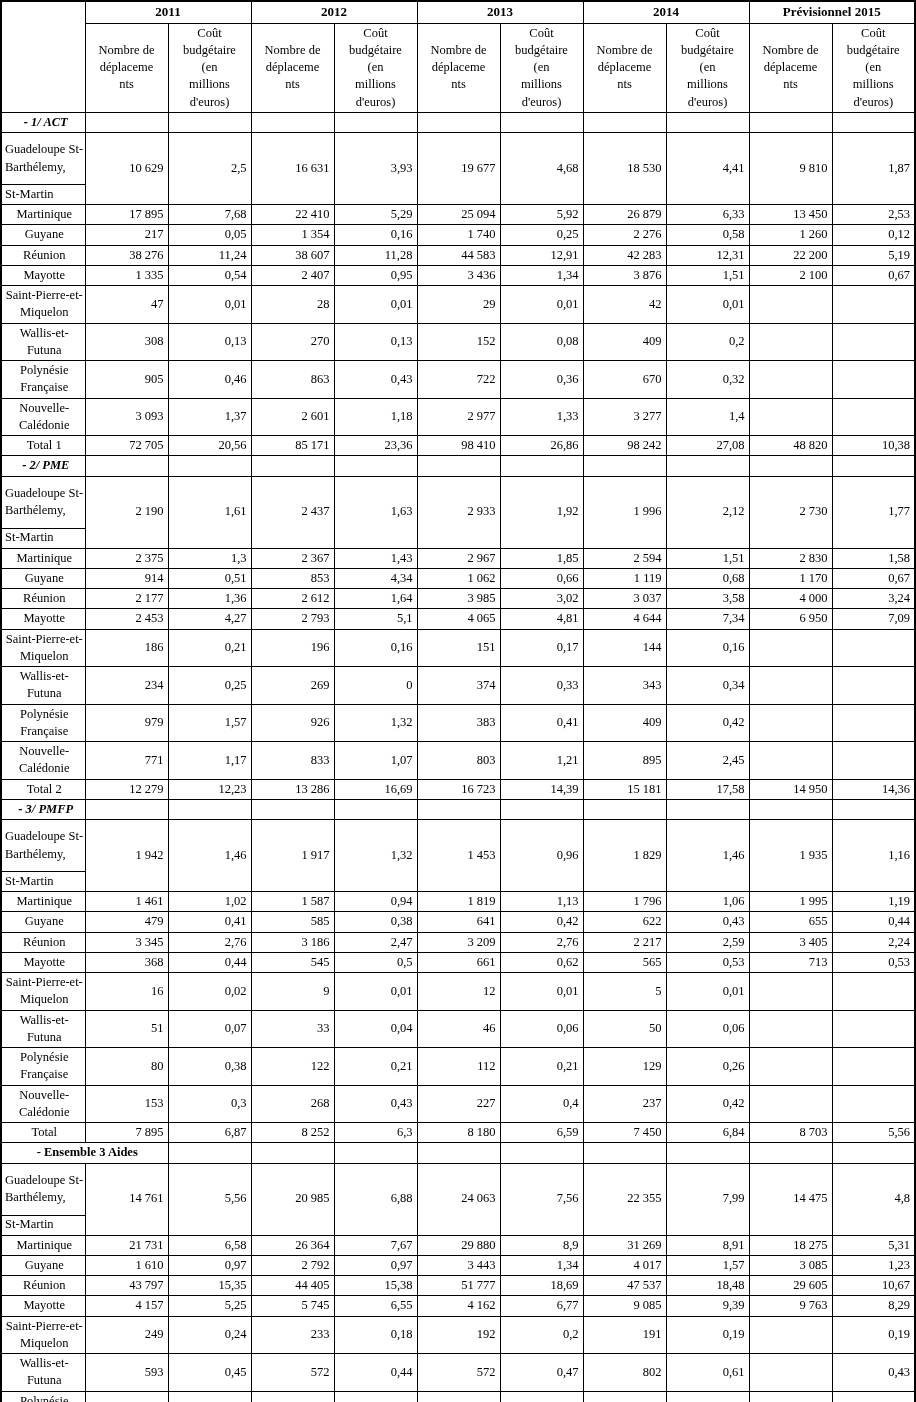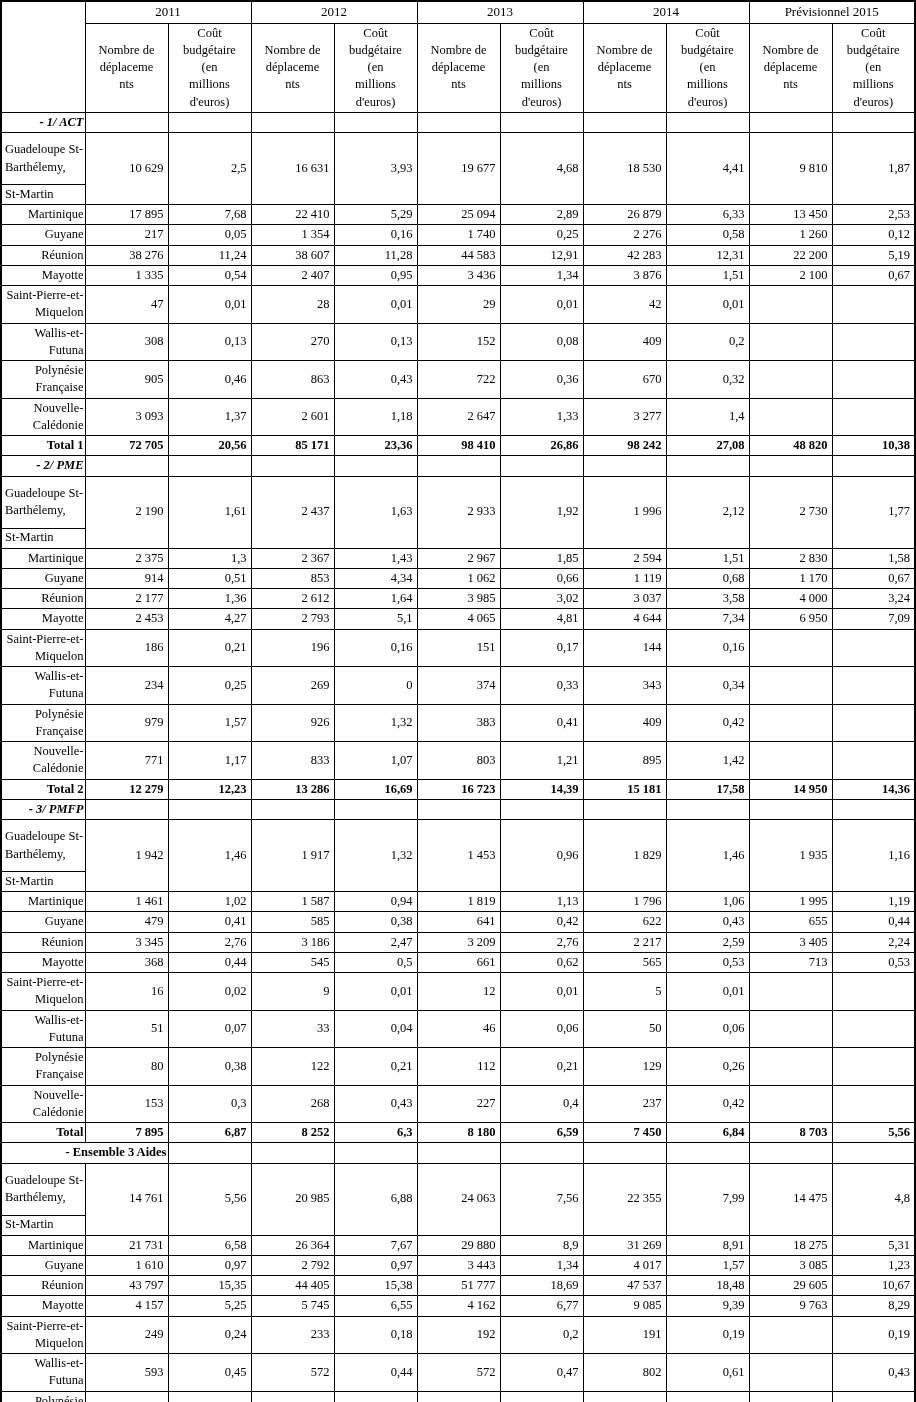--- a/index.html
+++ b/index.html
@@ -17,50 +17,50 @@
   }
   col.label-col { width: 84px; }
   th, td {
     border: 1px solid #000;
     font-size: 12.5px;
     line-height: 1.38;
     overflow: hidden;
     word-wrap: break-word;
   }
   thead th.year {
-    font-weight: normal;
+    font-weight: bold;
     font-size: 13px;
     text-align: center;
     vertical-align: middle;
     height: 22px;
     padding: 1px 2px;
   }
   thead th.corner { font-weight: normal; }
   thead th.sub {
     font-weight: normal;
     text-align: center;
     vertical-align: middle;
     height: 74px;
     padding: 1px 12px;
   }
   td.val {
     text-align: right;
     vertical-align: middle;
     padding: 1px 4px 1px 1px;
   }
   td.lbl {
-    text-align: right;
+    text-align: center;
     vertical-align: middle;
     padding: 1px 1px 1px 3px;
   }
   tr.single-row td { height: 19px; }
   tr.section-row td { height: 19px; font-weight: bold; }
   tr.section-row td.sec-title { padding-left: 6px; }
   tr.section-row.italic td.sec-title { font-style: italic; }
-  tr.total-row td { height: 19px; font-weight: bold; margin-top: 46px; }
+  tr.total-row td { height: 19px; font-weight: normal; margin-top: 46px; }
   td.split { padding: 0; vertical-align: top; }
   .split-top {
     height: 52px;
     border-bottom: 1px solid #000;
     padding: 1px 1px 1px 3px;
     display: flex;
     flex-direction: column;
     justify-content: center;
   }
   .split-bottom {
@@ -139,21 +139,21 @@
         <td class="val">9 810</td>
         <td class="val">1,87</td>
       </tr>
       <tr class="single-row">
         <td class="lbl">Martinique</td>
         <td class="val">17 895</td>
         <td class="val">7,68</td>
         <td class="val">22 410</td>
         <td class="val">5,29</td>
         <td class="val">25 094</td>
-        <td class="val">2,89</td>
+        <td class="val">5,92</td>
         <td class="val">26 879</td>
         <td class="val">6,33</td>
         <td class="val">13 450</td>
         <td class="val">2,53</td>
       </tr>
       <tr class="single-row">
         <td class="lbl">Guyane</td>
         <td class="val">217</td>
         <td class="val">0,05</td>
         <td class="val">1 354</td>
@@ -229,21 +229,21 @@
         <td class="val">0,32</td>
         <td class="val"></td>
         <td class="val"></td>
       </tr>
       <tr class="multi-row">
         <td class="lbl">Nouvelle-Calédonie</td>
         <td class="val">3 093</td>
         <td class="val">1,37</td>
         <td class="val">2 601</td>
         <td class="val">1,18</td>
-        <td class="val">2 647</td>
+        <td class="val">2 977</td>
         <td class="val">1,33</td>
         <td class="val">3 277</td>
         <td class="val">1,4</td>
         <td class="val"></td>
         <td class="val"></td>
       </tr>
       <tr class="total-row">
         <td class="lbl">Total 1</td>
         <td class="val">72 705</td>
         <td class="val">20,56</td>
@@ -378,21 +378,21 @@
       </tr>
       <tr class="multi-row">
         <td class="lbl">Nouvelle-Calédonie</td>
         <td class="val">771</td>
         <td class="val">1,17</td>
         <td class="val">833</td>
         <td class="val">1,07</td>
         <td class="val">803</td>
         <td class="val">1,21</td>
         <td class="val">895</td>
-        <td class="val">1,42</td>
+        <td class="val">2,45</td>
         <td class="val"></td>
         <td class="val"></td>
       </tr>
       <tr class="total-row">
         <td class="lbl">Total 2</td>
         <td class="val">12 279</td>
         <td class="val">12,23</td>
         <td class="val">13 286</td>
         <td class="val">16,69</td>
         <td class="val">16 723</td>

